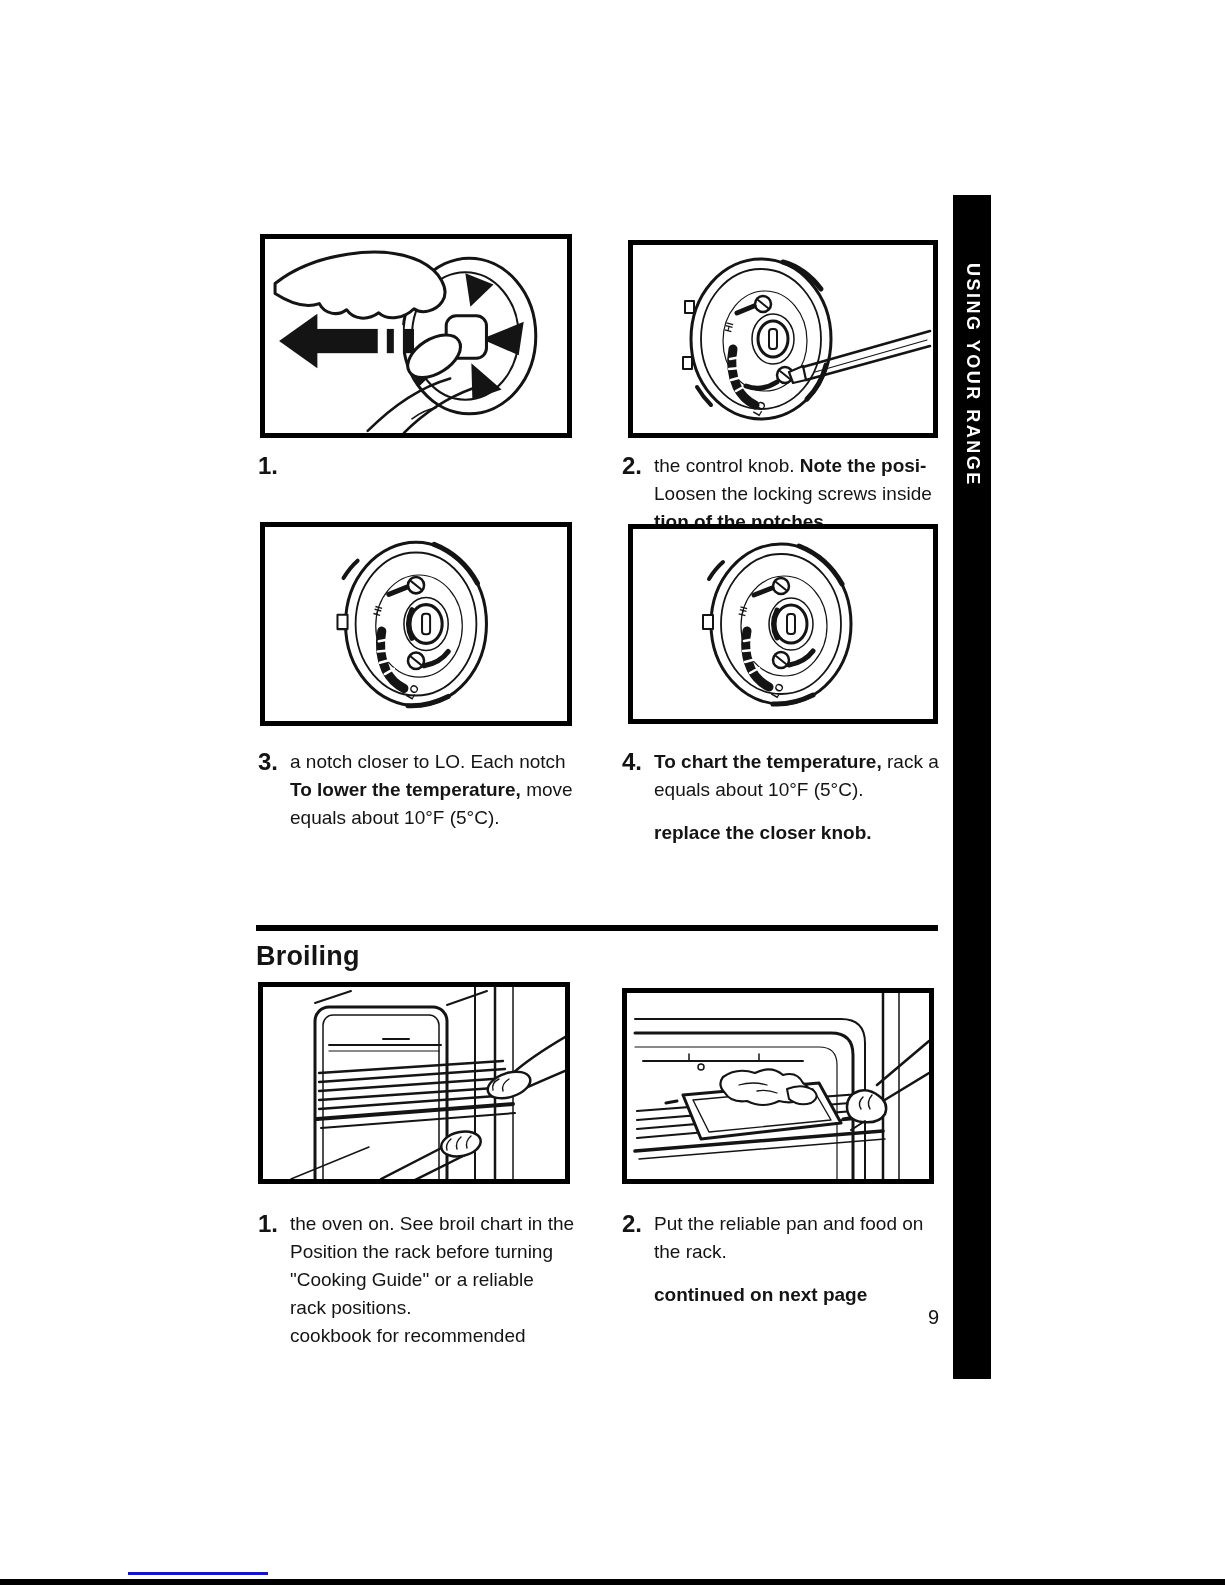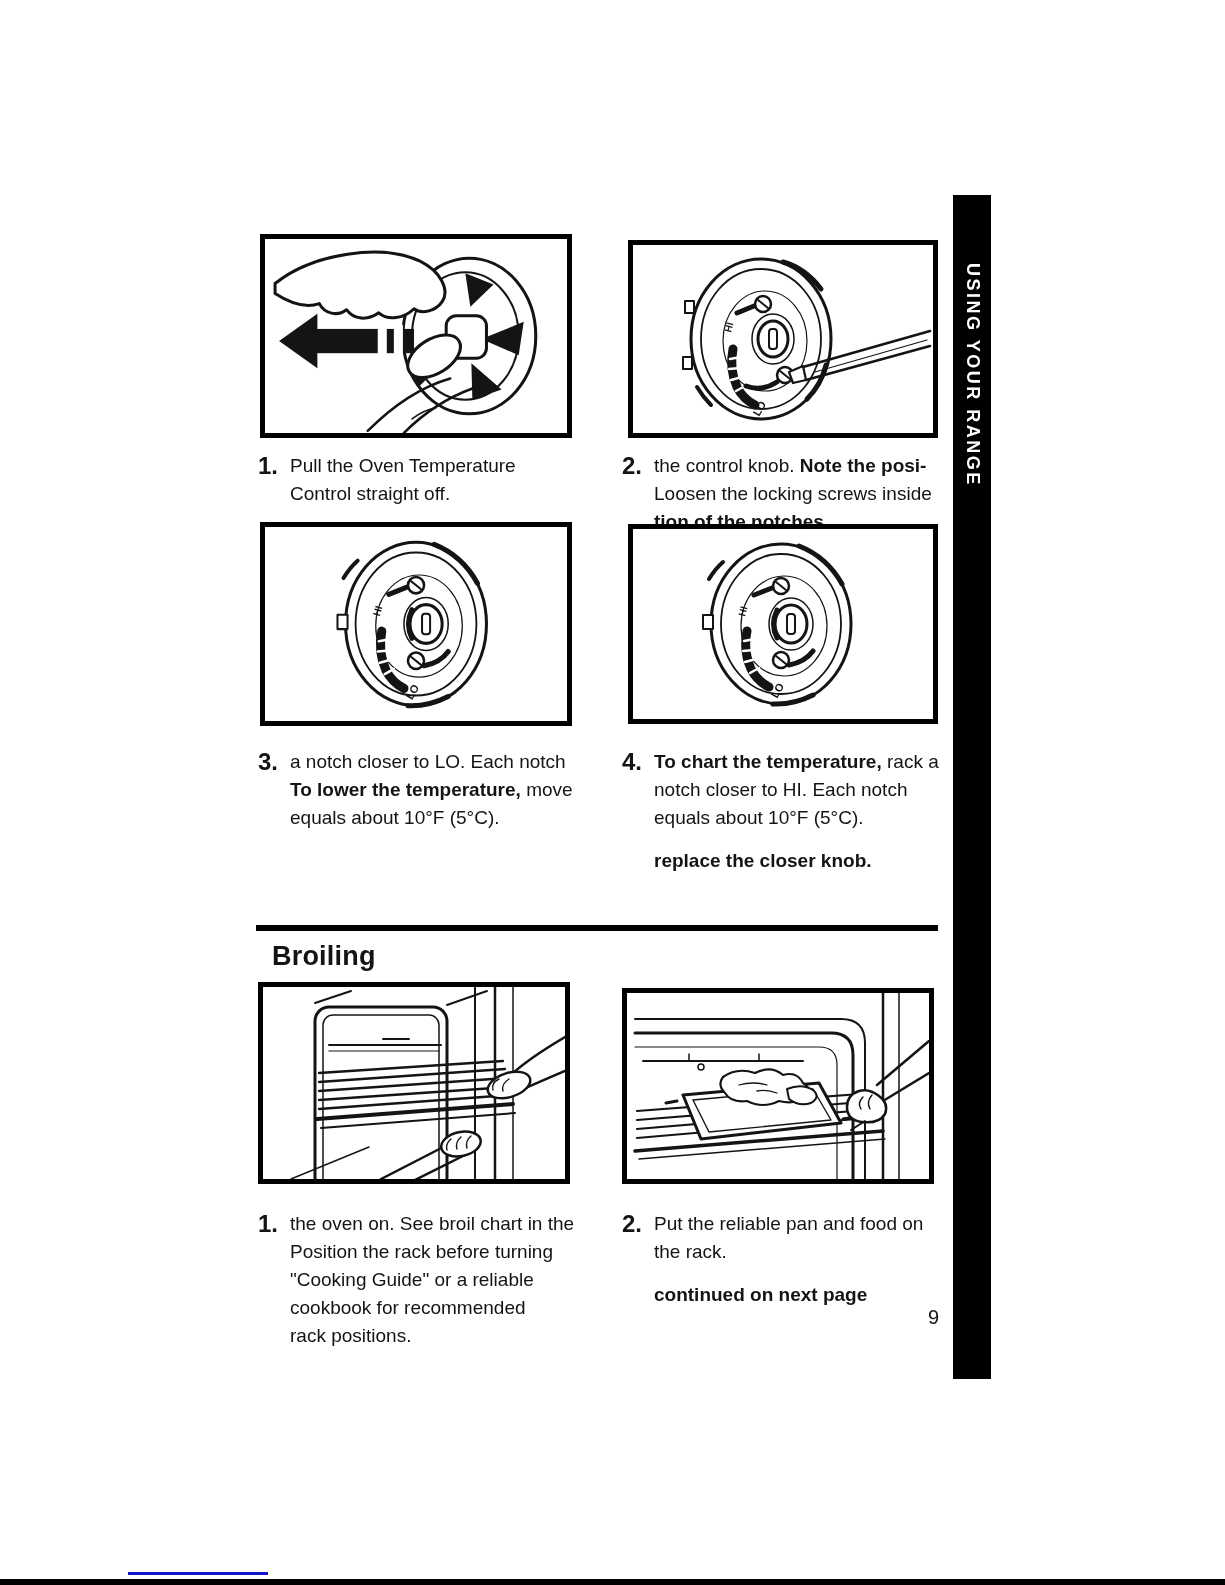--- a/index.html
+++ b/index.html
@@ -82,24 +82,20 @@
         <path d="M173,135 L297,101" stroke-width="2.6"></path>
         <path d="M182,127 L294,95" stroke-width="1.1"></path>
       </g>
       <text x="98" y="88" font-size="10" font-weight="700" transform="rotate(-75 98 88)">HI</text>
       <text x="126" y="172" font-size="11" font-weight="700" transform="rotate(-60 126 172)">LO</text>
     </svg>
   </div>
 
   <div class="step" style="left:258px;top:452px;">
     <span class="step-num">1.</span>
-    <div class="step-body">
-        <div class="tline"><span>Pull the Oven Temperature</span></div>
-        <div class="tline"><span>Control straight off.</span></div>
-      </div>
   </div>
 
   <div class="step" style="left:622px;top:452px;">
     <span class="step-num">2.</span>
     <div class="step-body">
         <div class="tline"><span>the control knob. </span><span class="b">Note the posi-</span></div>
         <div class="tline"><span>Loosen the locking screws inside</span></div>
         <div class="tline"><span class="b">tion of the notches.</span></div>
       </div>
   </div>
@@ -167,32 +163,31 @@
         <div class="tline"><span class="b">To lower the temperature,</span><span> move</span></div>
         <div class="tline"><span>equals about 10°F (5°C).</span></div>
       </div>
   </div>
 
   <div class="step" style="left:622px;top:748px;">
     <span class="step-num">4.</span>
     <div>
       <div class="step-body">
           <div class="tline"><span class="b">To chart the temperature,</span><span> rack a</span></div>
-          <div class="tline"><span>notch closer to HI. Each notch</span></div>
           <div class="tline"><span>equals about 10°F (5°C).</span></div>
         </div>
       <div class="step-body note">
           <div class="tline"><span class="b">replace the closer knob.</span></div>
         </div>
     </div>
   </div>
 
   <div class="divider" style="left:256px;top:925px;width:682px;height:6px;"></div>
 
-  <div class="section-heading" style="left:272px;top:941px;">Broiling</div>
+  <div class="section-heading" style="left:256px;top:941px;">Broiling</div>
 
   <div class="fig" style="left:258px;top:982px;width:312px;height:202px;">
     <svg viewBox="0 0 302 192" preserveAspectRatio="none">
       <g stroke="#141414" fill="none" stroke-width="2.5" stroke-linecap="round" stroke-linejoin="round">
         <rect x="52" y="20" width="132" height="184" rx="14" stroke-width="3"></rect>
         <rect x="60" y="28" width="116" height="180" rx="10" stroke-width="1.5"></rect>
         <path d="M184,18 L224,4" stroke-width="2"></path>
         <path d="M52,16 L88,4" stroke-width="2"></path>
         <path d="M212,0 V192" stroke-width="2"></path>
         <path d="M232,0 V192" stroke-width="2.5"></path>
@@ -244,22 +239,22 @@
       </g>
     </svg>
   </div>
 
   <div class="step" style="left:258px;top:1210px;">
     <span class="step-num">1.</span>
     <div class="step-body">
         <div class="tline"><span>the oven on. See broil chart in the</span></div>
         <div class="tline"><span>Position the rack before turning</span></div>
         <div class="tline"><span>"Cooking Guide" or a reliable</span></div>
+        <div class="tline"><span>rack positions.</span></div>
         <div class="tline"><span>cookbook for recommended</span></div>
-        <div class="tline"><span>rack positions.</span></div>
       </div>
   </div>
 
   <div class="step" style="left:622px;top:1210px;">
     <span class="step-num">2.</span>
     <div>
       <div class="step-body">
           <div class="tline"><span>Put the reliable pan and food on</span></div>
           <div class="tline"><span>the rack.</span></div>
         </div>

